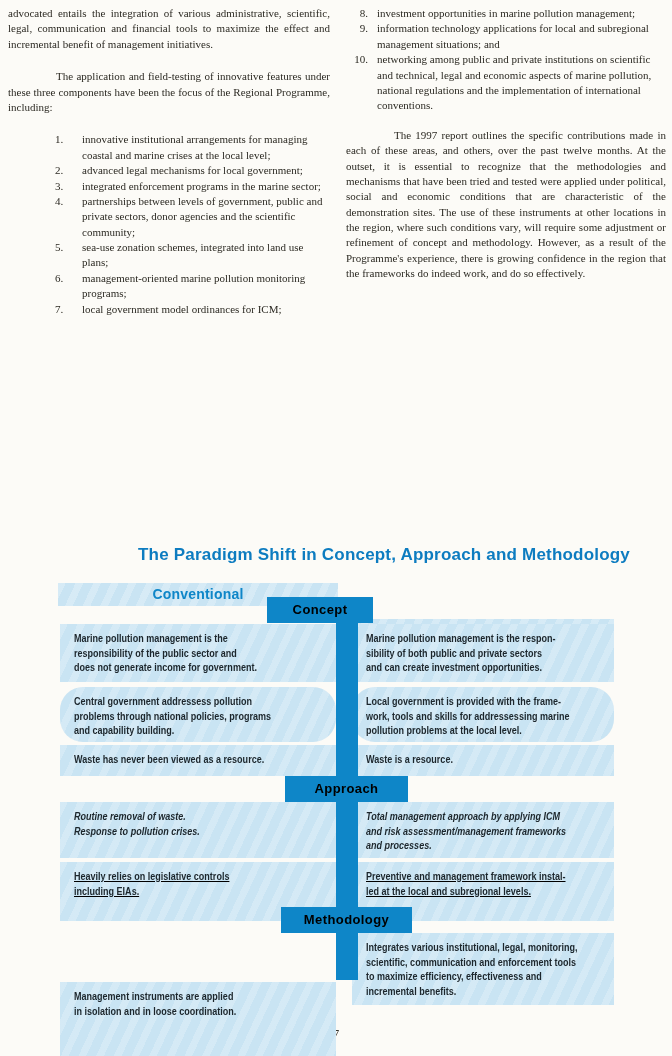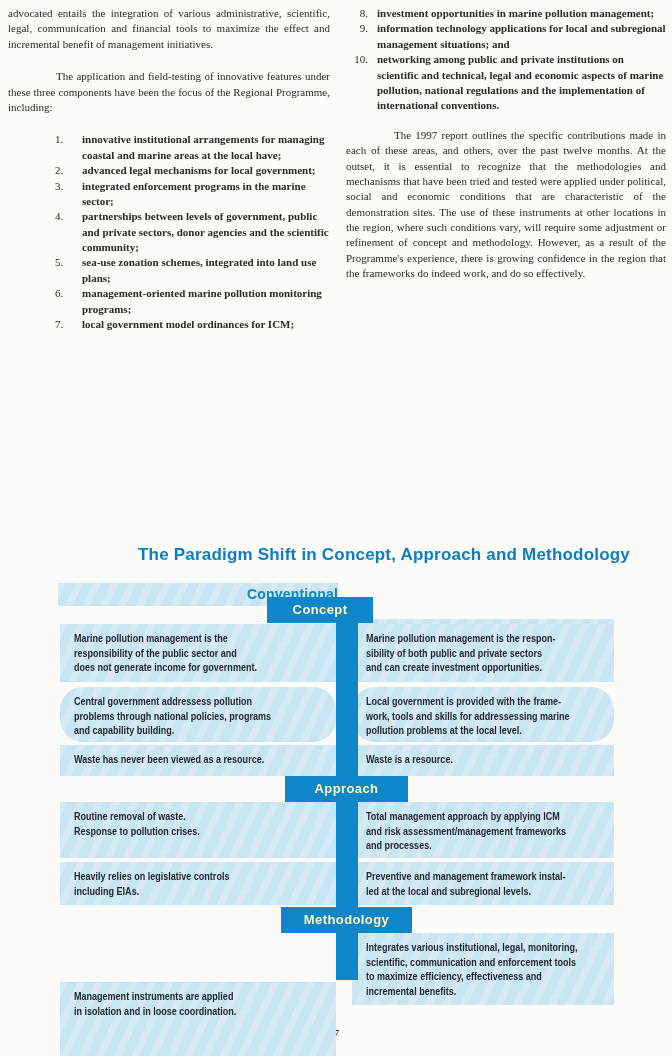--- a/index.html
+++ b/index.html
@@ -18,52 +18,52 @@
   .col-left { width:322px; flex:0 0 322px; }
   .col-right { flex:1; }
   .textcols p { margin:0 0 17px 0; text-align:justify; }
   .textcols p.indent { text-indent:48px; }
   .textcols p:last-child { margin-bottom:12px; }
   .list { margin-left:47px; }
   .col-right .list { margin-left:0; margin-bottom:14px; }
   .li { display:flex; }
   .num { flex:0 0 27px; }
   .col-right .num { flex:0 0 22px; text-align:right; margin-right:9px; }
-  .li-text { flex:1;font-weight:bold; }
+  .li-text { flex:1; }
   
   #diagram { position:absolute; top:545px; left:0; width:672px; height:478px;
              font-family:"Liberation Sans", sans-serif; }
   .dtitle { position:absolute; top:0; left:0; width:100%; text-align:center;
             font-weight:bold; font-size:17px; color:var(--title-blue,#0d7cc0);
             letter-spacing:0.2px;margin-left:48px; }
   .band { position:absolute; top:38px; height:23px; z-index:1;
           background:var(--panel-blue,#c9e4f3);
           background-image:repeating-linear-gradient(115deg, rgba(255,255,255,0.25) 0 7px, rgba(0,0,0,0) 7px 16px);
           font-weight:bold; font-size:14px; line-height:23px; text-align:center;
           color:var(--blue,#0e86c8); letter-spacing:0.2px; }
-  #band-left { left:58px; width:280px;text-align:right; }
+  #band-left { left:58px; width:280px; }
   #band-right { left:345px; width:269px;margin-top:36px; }
   #center-bar { position:absolute; left:336px; top:60px; width:22px; height:375px;
                 background:var(--blue,#0e86c8); z-index:2; }
-  .dbox { position:absolute; background:var(--blue,#0e86c8); color:#fef9c3;
+  .dbox { position:absolute; background:var(--blue,#0e86c8); color:#000000;
           font-weight:bold; font-size:13px; line-height:26px; height:26px;
           text-align:center; letter-spacing:0.4px; z-index:3; }
   #box-concept { left:267px; top:52px; width:106px; }
   #box-approach { left:285px; top:231px; width:123px; }
   #box-methodology { left:281px; top:362px; width:131px; }
   .cell { position:absolute; z-index:1; background:var(--panel-blue,#c9e4f3);
           background-image:repeating-linear-gradient(115deg, rgba(255,255,255,0.22) 0 7px, rgba(0,0,0,0) 7px 16px);
           padding:7px 8px 4px 14px; box-sizing:border-box; overflow:hidden; }
   .cL { left:60px; width:276px; }
   .cR { left:352px; width:262px; }
   .r-c1 { top:79px;  height:58px; }
   .r-c2 { top:142px; height:55px;border-radius:23px; }
   .r-c3 { top:200px; height:31px; }
-  .r-a1 { top:257px; height:56px; }
-  .r-a2 { top:317px; height:43px; }
+  .r-a1 { top:257px; height:56px;font-style:italic; }
+  .r-a2 { top:317px; height:59px;text-decoration:underline; }
   .r-mL { top:392px; height:74px;margin-top:45px; }
   .r-mR { top:388px; height:72px; }
   .ctext { font-weight:bold; font-size:11px; line-height:1.32;
            color:var(--panel-ink,#1c262c); white-space:pre-line;
            transform:scaleX(0.82); transform-origin:0 0; width:122%; }
   
   .pagenum { position:absolute; top:1026px; left:0; width:100%; text-align:center;
              font-size:13px; color:#33312b; }
 </style>
 </head>
@@ -71,21 +71,21 @@
 
 <div id="page">
 
   <div class="textcols">
     <div class="col-left">
       <p>advocated entails the integration of various administrative, scientific, legal, communication and financial tools to maximize the effect and incremental benefit of management initiatives.</p>
       <p class="indent">The application and field-testing of innovative features under these three components have been the focus of the Regional Programme, including:</p>
       <div class="list">
         <div class="li">
             <span class="num">1.</span>
-            <span class="li-text">innovative institutional arrangements for managing coastal and marine areas at the local have;</span>
+            <span class="li-text">innovative institutional arrangements for managing coastal and marine crises at the local level;</span>
           </div>
         <div class="li">
             <span class="num">2.</span>
             <span class="li-text">advanced legal mechanisms for local government;</span>
           </div>
         <div class="li">
             <span class="num">3.</span>
             <span class="li-text">integrated enforcement programs in the marine sector;</span>
           </div>
         <div class="li">

